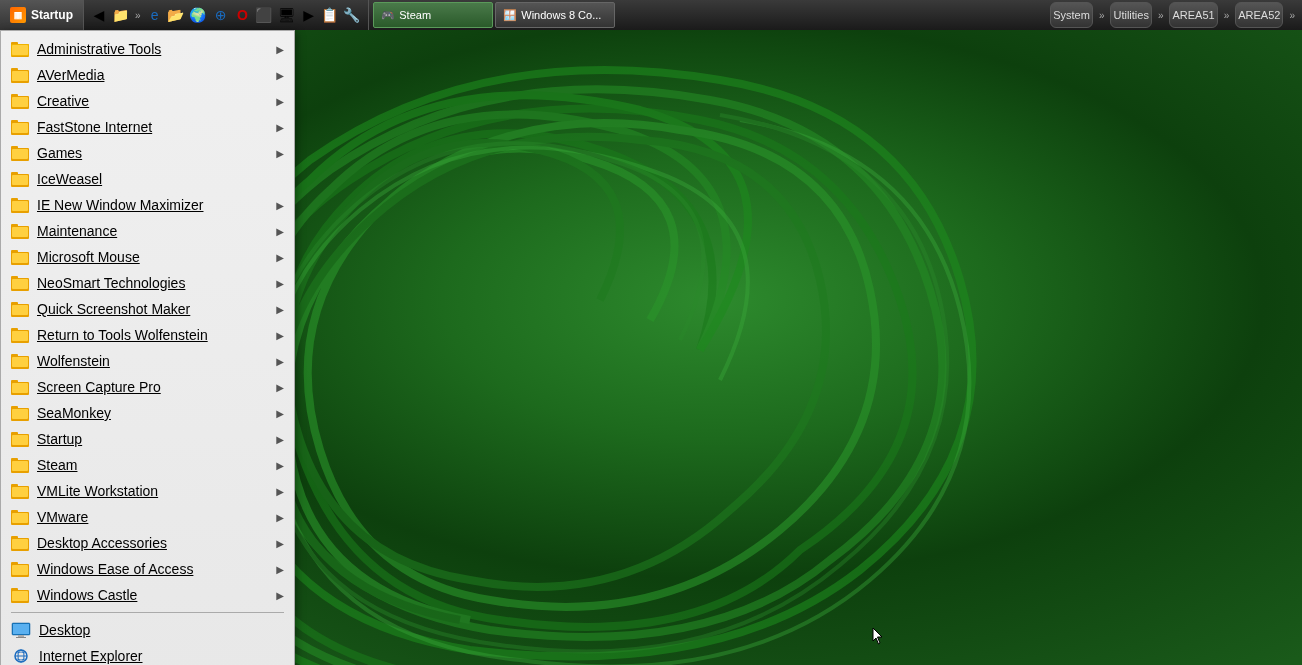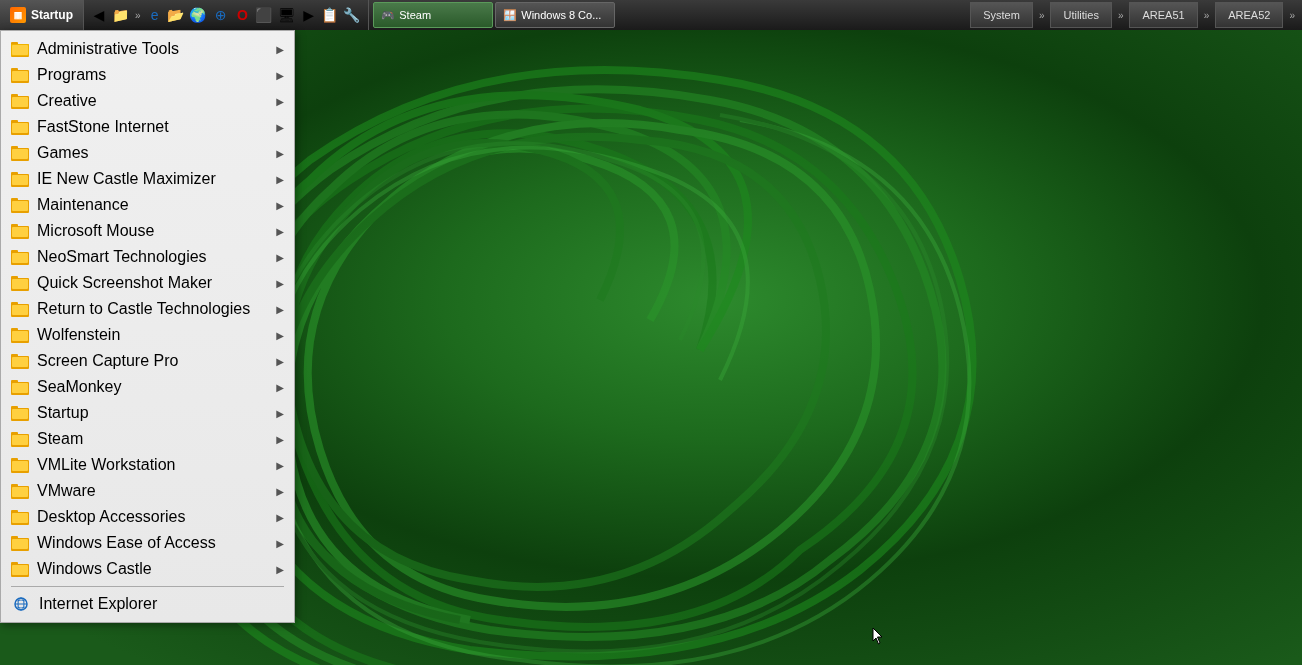--- a/index.html
+++ b/index.html
@@ -130,29 +130,29 @@
     .taskbar-system {
       display: flex;
       align-items: center;
       height: 30px;
       padding: 0 5px;
       gap: 4px;
     }
 
     .taskbar-system-item {
       height: 26px;
-      padding: 0 12px;
+      padding: 0 2px;
       background: linear-gradient(to bottom, #555, #333);
       color: #ddd;
       display: flex;
       align-items: center;
       font-size: 11px;
       cursor: pointer;
       border: 1px solid #555;
-      border-radius: 0;
+      border-radius: 6px;
       white-space: nowrap;
     }
 
     
     .start-menu {
       position: absolute;
       top: 30px;
       left: 0;
       width: 295px;
       background: linear-gradient(to bottom, #f0f0f0, #e8e8e8);
@@ -182,21 +182,22 @@
     }
 
     .folder-icon svg {
       width: 18px;
       height: 16px;
     }
 
     .menu-item .item-label {
       flex: 1;
       color: inherit;
-      font-size: 16px;
+      font-size: 14px;
+      text-decoration: underline;
     }
 
     .menu-item .arrow {
       color: #555;
       font-size: 10px;
       margin-left: 4px;
     }
 
     .menu-separator {
       height: 1px;
@@ -334,21 +335,21 @@
   </div>
 
   <div class="menu-item">
     <div class="folder-icon">
       <svg viewBox="0 0 18 16" xmlns="http://www.w3.org/2000/svg">
         <rect x="0" y="3" width="18" height="13" rx="1" fill="#e8a000"></rect>
         <rect x="0" y="1" width="7" height="4" rx="1" fill="#e8a000"></rect>
         <rect x="1" y="4" width="16" height="10" rx="1" fill="#ffd040"></rect>
       </svg>
     </div>
-    <span class="item-label">Programs</span>
+    <span class="item-label">AVerMedia</span>
     <span class="arrow">▶</span>
   </div>
 
   <div class="menu-item">
     <div class="folder-icon">
       <svg viewBox="0 0 18 16" xmlns="http://www.w3.org/2000/svg">
         <rect x="0" y="3" width="18" height="13" rx="1" fill="#e8a000"></rect>
         <rect x="0" y="1" width="7" height="4" rx="1" fill="#e8a000"></rect>
         <rect x="1" y="4" width="16" height="10" rx="1" fill="#ffd040"></rect>
       </svg>
@@ -374,30 +375,40 @@
       <svg viewBox="0 0 18 16" xmlns="http://www.w3.org/2000/svg">
         <rect x="0" y="3" width="18" height="13" rx="1" fill="#e8a000"></rect>
         <rect x="0" y="1" width="7" height="4" rx="1" fill="#e8a000"></rect>
         <rect x="1" y="4" width="16" height="10" rx="1" fill="#ffd040"></rect>
       </svg>
     </div>
     <span class="item-label">Games</span>
     <span class="arrow">▶</span>
   </div>
 
-
-  <div class="menu-item">
-    <div class="folder-icon">
-      <svg viewBox="0 0 18 16" xmlns="http://www.w3.org/2000/svg">
-        <rect x="0" y="3" width="18" height="13" rx="1" fill="#e8a000"></rect>
-        <rect x="0" y="1" width="7" height="4" rx="1" fill="#e8a000"></rect>
-        <rect x="1" y="4" width="16" height="10" rx="1" fill="#ffd040"></rect>
-      </svg>
-    </div>
-    <span class="item-label">IE New Castle Maximizer</span>
+  <div class="menu-item">
+    <div class="folder-icon">
+      <svg viewBox="0 0 18 16" xmlns="http://www.w3.org/2000/svg">
+        <rect x="0" y="3" width="18" height="13" rx="1" fill="#e8a000"></rect>
+        <rect x="0" y="1" width="7" height="4" rx="1" fill="#e8a000"></rect>
+        <rect x="1" y="4" width="16" height="10" rx="1" fill="#ffd040"></rect>
+      </svg>
+    </div>
+    <span class="item-label">IceWeasel</span>
+  </div>
+
+  <div class="menu-item">
+    <div class="folder-icon">
+      <svg viewBox="0 0 18 16" xmlns="http://www.w3.org/2000/svg">
+        <rect x="0" y="3" width="18" height="13" rx="1" fill="#e8a000"></rect>
+        <rect x="0" y="1" width="7" height="4" rx="1" fill="#e8a000"></rect>
+        <rect x="1" y="4" width="16" height="10" rx="1" fill="#ffd040"></rect>
+      </svg>
+    </div>
+    <span class="item-label">IE New Window Maximizer</span>
     <span class="arrow">▶</span>
   </div>
 
   <div class="menu-item">
     <div class="folder-icon">
       <svg viewBox="0 0 18 16" xmlns="http://www.w3.org/2000/svg">
         <rect x="0" y="3" width="18" height="13" rx="1" fill="#e8a000"></rect>
         <rect x="0" y="1" width="7" height="4" rx="1" fill="#e8a000"></rect>
         <rect x="1" y="4" width="16" height="10" rx="1" fill="#ffd040"></rect>
       </svg>
@@ -443,21 +454,21 @@
   </div>
 
   <div class="menu-item">
     <div class="folder-icon">
       <svg viewBox="0 0 18 16" xmlns="http://www.w3.org/2000/svg">
         <rect x="0" y="3" width="18" height="13" rx="1" fill="#e8a000"></rect>
         <rect x="0" y="1" width="7" height="4" rx="1" fill="#e8a000"></rect>
         <rect x="1" y="4" width="16" height="10" rx="1" fill="#ffd040"></rect>
       </svg>
     </div>
-    <span class="item-label">Return to Castle Technologies</span>
+    <span class="item-label">Return to Tools Wolfenstein</span>
     <span class="arrow">▶</span>
   </div>
 
   <div class="menu-item">
     <div class="folder-icon">
       <svg viewBox="0 0 18 16" xmlns="http://www.w3.org/2000/svg">
         <rect x="0" y="3" width="18" height="13" rx="1" fill="#e8a000"></rect>
         <rect x="0" y="1" width="7" height="4" rx="1" fill="#e8a000"></rect>
         <rect x="1" y="4" width="16" height="10" rx="1" fill="#ffd040"></rect>
       </svg>
@@ -569,20 +580,31 @@
         <rect x="0" y="1" width="7" height="4" rx="1" fill="#e8a000"></rect>
         <rect x="1" y="4" width="16" height="10" rx="1" fill="#ffd040"></rect>
       </svg>
     </div>
     <span class="item-label">Windows Castle</span>
     <span class="arrow">▶</span>
   </div>
 
   <div class="menu-separator"></div>
 
+  <div class="menu-item">
+    <div class="app-icon">
+      <svg width="20" height="16" viewBox="0 0 20 16" xmlns="http://www.w3.org/2000/svg">
+        <rect x="1" y="1" width="18" height="12" rx="1" fill="#1a7abf" stroke="#0a5a9f" stroke-width="0.5"></rect>
+        <rect x="2" y="2" width="16" height="10" fill="#5ab0f0"></rect>
+        <rect x="7" y="13" width="6" height="2" fill="#aaa"></rect>
+        <rect x="5" y="15" width="10" height="1" fill="#888"></rect>
+      </svg>
+    </div>
+    <span class="item-label">Desktop</span>
+  </div>
 
   <div class="menu-item">
     <div class="app-icon icon-ie">
       <svg width="20" height="16" viewBox="0 0 20 16" xmlns="http://www.w3.org/2000/svg">
         <circle cx="10" cy="8" r="6" fill="none" stroke="#1a6bbf" stroke-width="1.5"></circle>
         <ellipse cx="10" cy="8" rx="3" ry="6" fill="none" stroke="#1a6bbf" stroke-width="1"></ellipse>
         <line x1="4" y1="8" x2="16" y2="8" stroke="#1a6bbf" stroke-width="1"></line>
         <path d="M6 5 Q10 3 14 5" stroke="#1a6bbf" fill="none" stroke-width="0.8"></path>
         <path d="M6 11 Q10 13 14 11" stroke="#1a6bbf" fill="none" stroke-width="0.8"></path>
       </svg>

